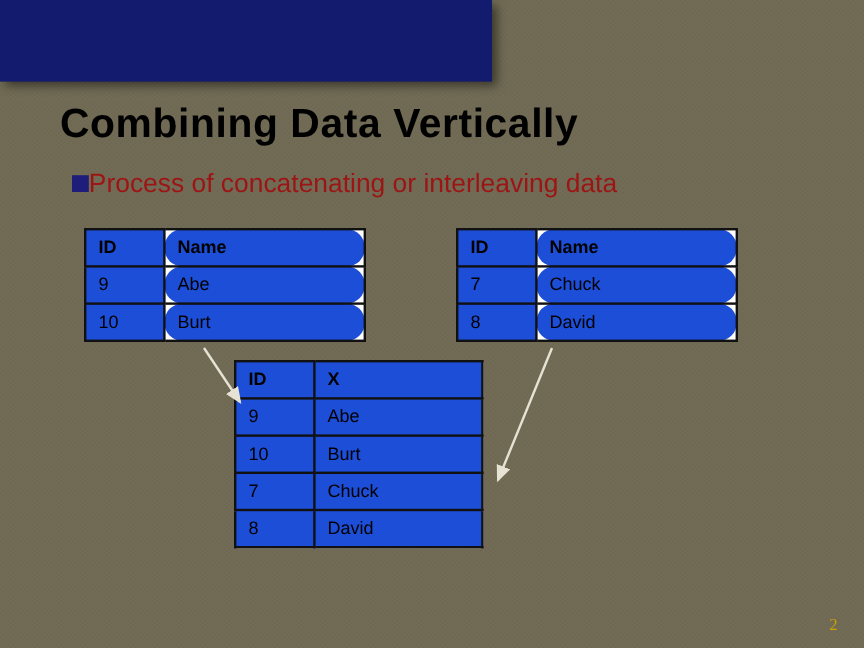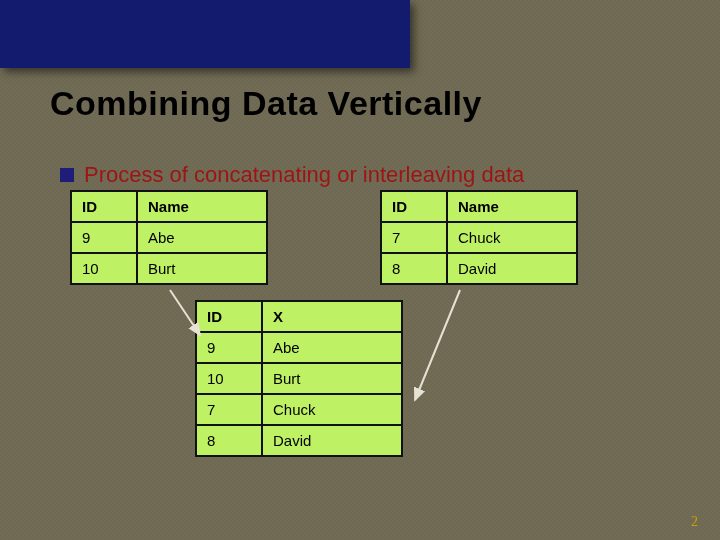--- a/index.html
+++ b/index.html
@@ -29,25 +29,24 @@
     top: 84px;
     left: 50px;
     font-size: 34px;
     font-weight: bold;
     font-family: "Comic Sans MS", "Chalkboard", sans-serif;
     color: #000;
     letter-spacing: 0.5px;
   }
   .bullet-row {
     position: absolute;
-    top: 162px;
+    top: 140px;
     left: 60px;
     display: flex;
     align-items: center;
-    gap: 10px;
   }
   .bullet {
     width: 14px;
     height: 14px;
     background: #1e1e7a;
   }
   .bullet-text {
     font-size: 22px;
     color: #9d1414;
     font-family: "Comic Sans MS", "Chalkboard", sans-serif;
@@ -56,26 +55,26 @@
     position: absolute;
     border-collapse: collapse;
     background: #fff;
   }
   .tbl th, .tbl td {
     border: 2px solid #111;
     padding: 6px 10px;
     font-family: Verdana, sans-serif;
     font-size: 15px;
     text-align: left;
-    background: #bef264;
+    background: #1d4ed8;
     color: #000;
   }
   .tbl th { font-weight: bold; }
   .id-cell { background: #00b400; color: #000; width: 66px; }
-  .name-cell { width: 130px; }
+  .name-cell { width: 167px; border-radius: 15px; }
   .x-cell { width: 140px; }
   #table-left { top: 190px; left: 70px; }
   #table-right { top: 190px; left: 380px; }
   #table-bottom { top: 300px; left: 195px; }
   .page-num {
     position: absolute;
     bottom: 10px;
     right: 22px;
     font-size: 14px;
     color: #c9a200;

